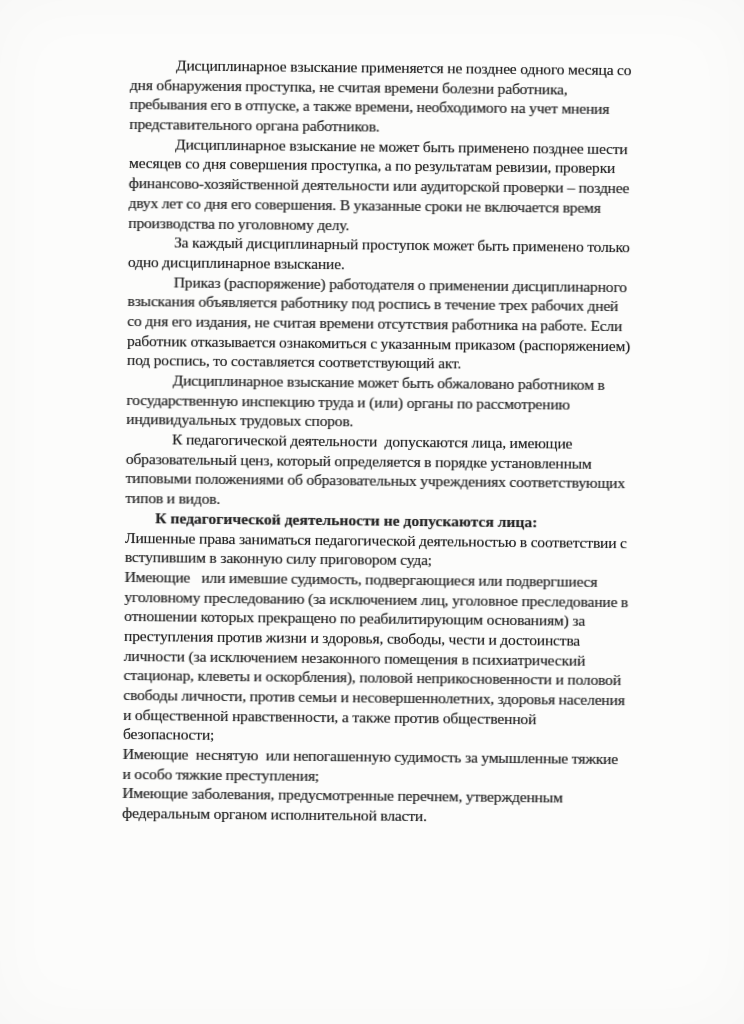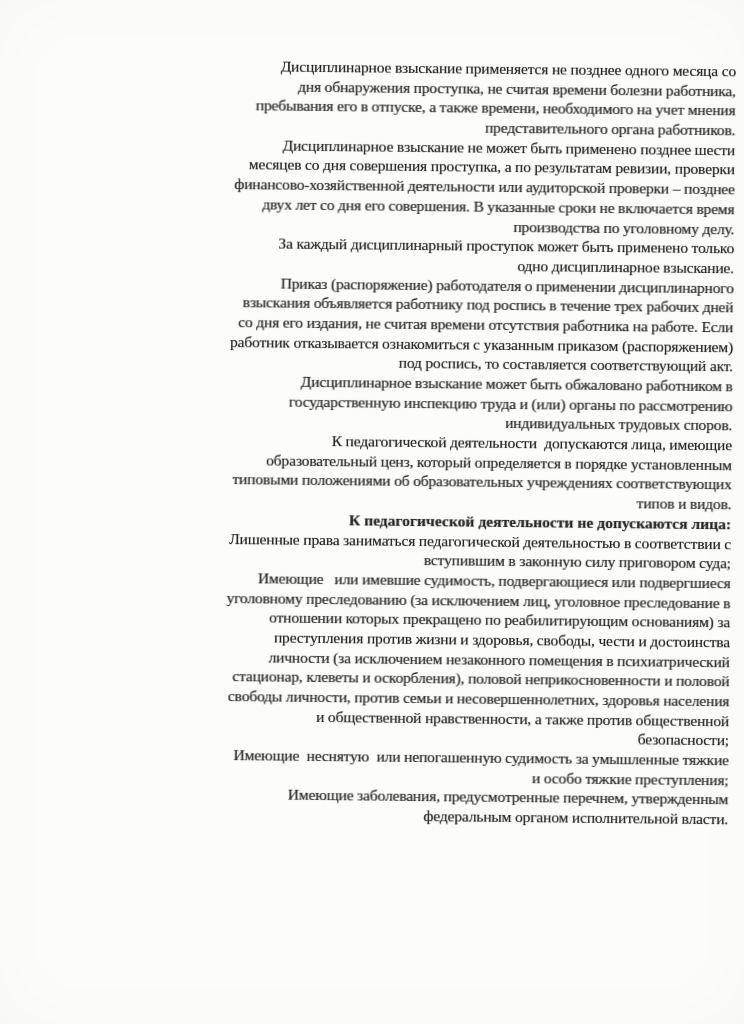--- a/index.html
+++ b/index.html
@@ -36,21 +36,21 @@
     height: 19.7px;
   }
   .para.indent > .line.first { padding-left: 46px; }
   .para.indent-bold > .line.first { padding-left: 30px; }
   .para.indent-bold { font-weight: bold; letter-spacing: 0; }
   .para.flush > .line { padding-left: 0; }
 </style>
 </head>
 <body>
 
-<div class="scan-page" style="background: rgb(252, 252, 251); text-align: right;">
+<div class="scan-page" style="background: rgb(252, 252, 251);">
   <div class="text-block" id="doc" style="color: rgb(36, 36, 36);">
       <div class="para indent">
         <div class="line first">Дисциплинарное взыскание применяется не позднее одного месяца со</div>
         <div class="line">дня обнаружения проступка, не считая времени болезни работника,</div>
         <div class="line">пребывания его в отпуске, а также времени, необходимого на учет мнения</div>
         <div class="line">представительного органа работников.</div>
       </div>
       <div class="para indent">
         <div class="line first">Дисциплинарное взыскание не может быть применено позднее шести</div>
         <div class="line">месяцев со дня совершения проступка, а по результатам ревизии, проверки</div>

